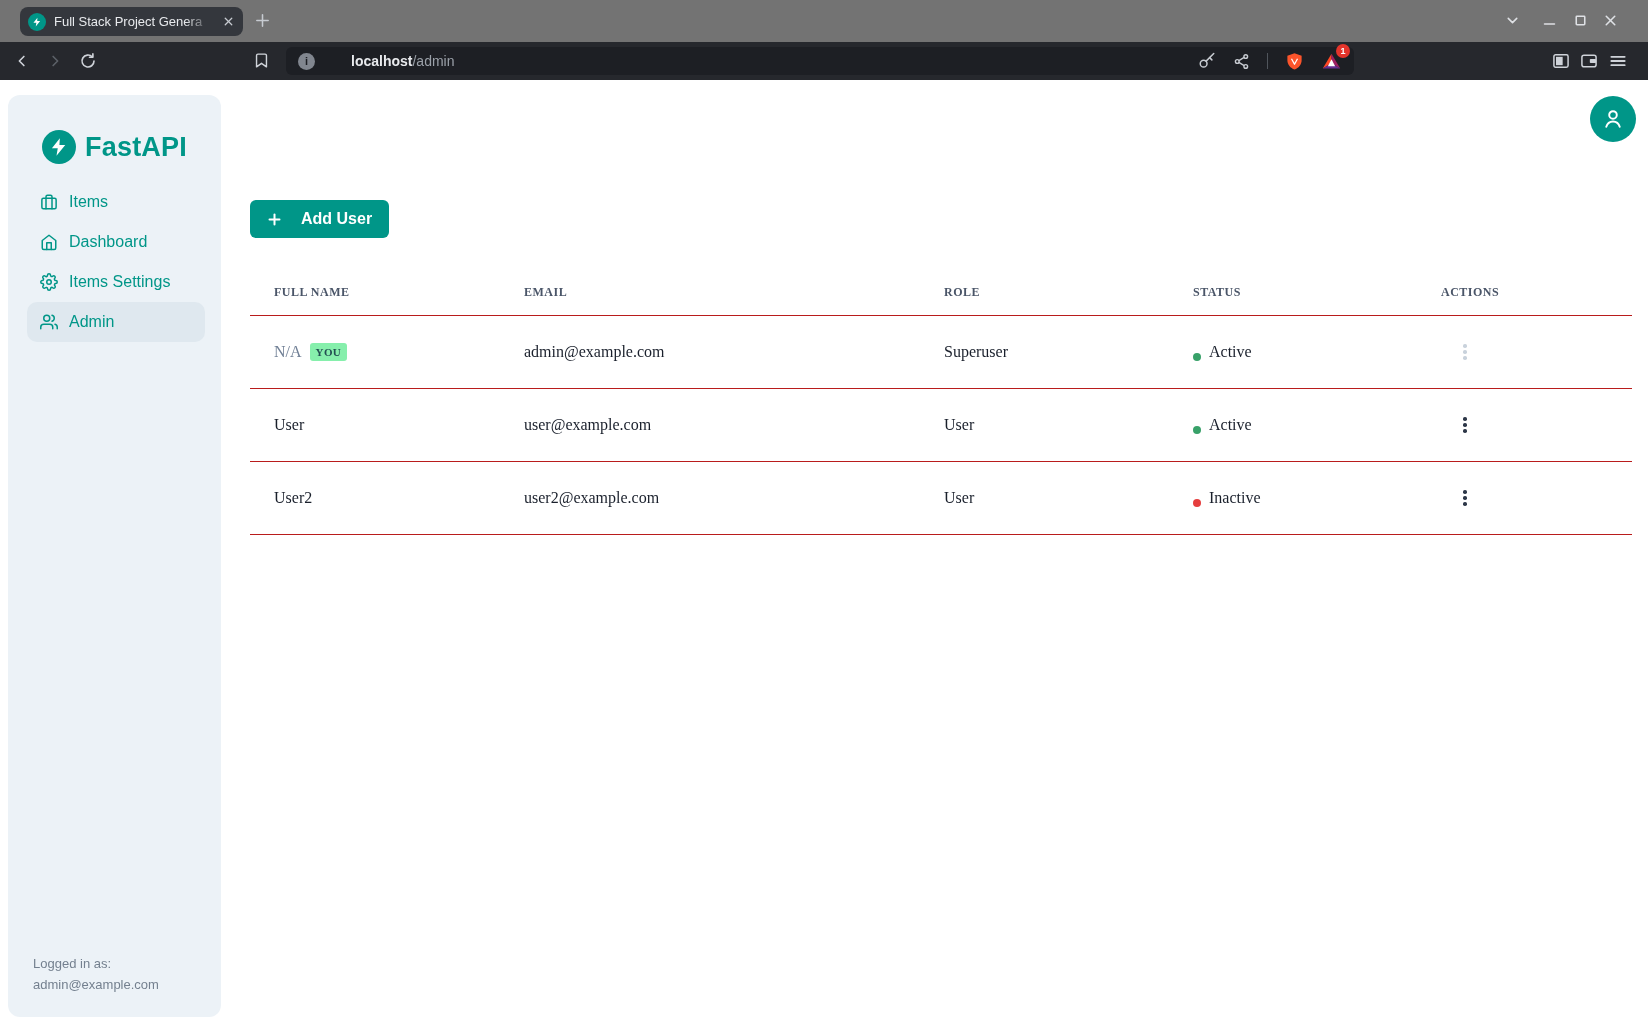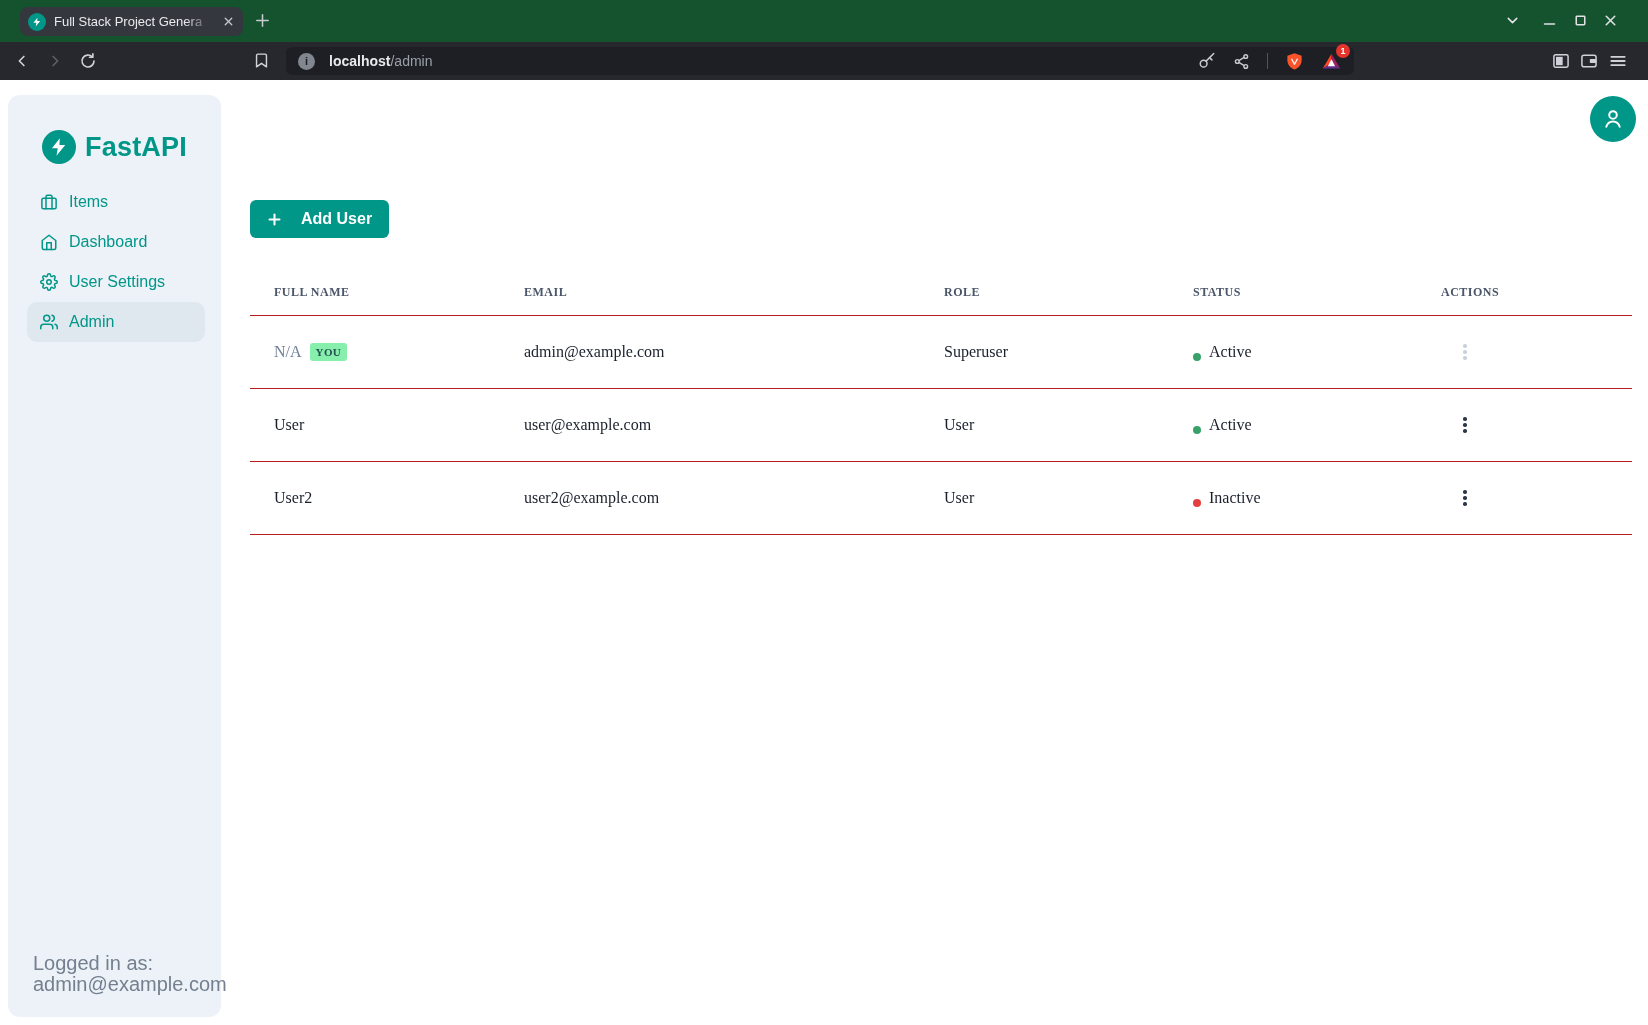--- a/index.html
+++ b/index.html
@@ -5,21 +5,21 @@
   * { box-sizing: border-box; margin: 0; padding: 0; }
   html, body { width: 1648px; height: 1025px; overflow: hidden; }
   body {
     font-family: "Liberation Sans", sans-serif;
     background: #17181B;
     position: relative;
   }
   svg { display: block; }
 
   
-  .tabstrip { position: absolute; left: 0; top: 0; width: 1648px; height: 42px; background: #14532d; }
+  .tabstrip { position: absolute; left: 0; top: 0; width: 1648px; height: 42px; background: #737373; }
   .tab {
     position: absolute; left: 20px; top: 7px; width: 223px; height: 29px;
     background: #34373D; border-radius: 8px; display: flex; align-items: center;
     padding: 0 8px; gap: 8px;
   }
   .favicon { width: 18px; height: 18px; border-radius: 50%; background: #009688;
     display: flex; align-items: center; justify-content: center; flex: 0 0 auto; }
   .tab-title {
     color: #E8EAED; font-size: 13px; white-space: nowrap; overflow: hidden;
     flex: 1 1 auto;
@@ -43,21 +43,21 @@
   .ico-bookmark { left: 253px; }
   .urlbar {
     position: absolute; left: 286px; top: 5px; width: 1068px; height: 28px;
     background: #1D1F24; border-radius: 6px; display: flex; align-items: center;
     padding: 0 12px;
   }
   .info-badge { width: 17px; height: 17px; border-radius: 50%; background: #81868F;
     color: #1D1F24; font-size: 11px; font-weight: 700; display: flex;
     align-items: center; justify-content: center; flex: 0 0 auto; }
   .url-text { margin-left: 14px; font-size: 14px; white-space: nowrap; }
-  .url-host { color: #E8EAED; font-weight: 700; }
+  .url-host { color: #E8EAED; font-weight: 700; margin-left: 22px; }
   .url-path { color: #9AA0A8; }
   .url-right { margin-left: auto; display: flex; align-items: center; gap: 17px; color: #C7CBD1; }
   .url-divider { width: 1px; height: 16px; background: #50555C; }
   .bat-wrap { position: relative; }
   .bat-badge {
     position: absolute; top: -7px; right: -8px; min-width: 14px; height: 14px;
     background: #E5342B; border-radius: 7px; color: #fff; font-size: 9px;
     font-weight: 700; display: flex; align-items: center; justify-content: center;
     padding: 0 3px;
   }
@@ -79,21 +79,21 @@
   .logo-circle { width: 34px; height: 34px; border-radius: 50%; background: #009688;
     display: flex; align-items: center; justify-content: center; }
   .logo-text { color: #009688; font-size: 27px; font-weight: 600; letter-spacing: 0.2px; }
   .nav { position: absolute; left: 19px; top: 87px; width: 178px; }
   .nav-item {
     height: 40px; border-radius: 10px; display: flex; align-items: center;
     padding-left: 13px; gap: 11px; color: #009688; font-size: 16px; cursor: pointer;
   }
   .nav-item.active { background: #DFE8EF; }
   .side-footer { position: absolute; left: 25px; bottom: 22px; color: #74808F;
-    font-size: 20px; line-height: 21px; }
+    font-size: 13px; line-height: 21px; }
 
   
   .avatar-btn {
     position: absolute; left: 1590px; top: 16px; width: 46px; height: 46px;
     border-radius: 50%; background: #009688; border: none; cursor: pointer;
     display: flex; align-items: center; justify-content: center;
   }
 
   
   .page-title { position: absolute; left: 250px; top: 46px; font-size: 30px;
@@ -292,21 +292,21 @@
         </span>
         <span>Dashboard</span>
       </div>
       <div class="nav-item">
         <span>
           <svg width="18" height="18" viewBox="0 0 24 24" stroke="currentColor" stroke-width="2" fill="none" stroke-linecap="round" stroke-linejoin="round">
               <circle cx="12" cy="12" r="3"></circle>
               <path d="M19.4 15a1.65 1.65 0 0 0 .33 1.82l.06.06a2 2 0 0 1 0 2.83 2 2 0 0 1-2.83 0l-.06-.06a1.65 1.65 0 0 0-1.82-.33 1.65 1.65 0 0 0-1 1.51V21a2 2 0 0 1-2 2 2 2 0 0 1-2-2v-.09A1.65 1.65 0 0 0 9 19.4a1.65 1.65 0 0 0-1.82.33l-.06.06a2 2 0 0 1-2.83 0 2 2 0 0 1 0-2.83l.06-.06a1.65 1.65 0 0 0 .33-1.82 1.65 1.65 0 0 0-1.51-1H3a2 2 0 0 1-2-2 2 2 0 0 1 2-2h.09A1.65 1.65 0 0 0 4.6 9a1.65 1.65 0 0 0-.33-1.82l-.06-.06a2 2 0 0 1 0-2.83 2 2 0 0 1 2.83 0l.06.06a1.65 1.65 0 0 0 1.82.33H9a1.65 1.65 0 0 0 1-1.51V3a2 2 0 0 1 2-2 2 2 0 0 1 2 2v.09a1.65 1.65 0 0 0 1 1.51 1.65 1.65 0 0 0 1.82-.33l.06-.06a2 2 0 0 1 2.83 0 2 2 0 0 1 0 2.83l-.06.06a1.65 1.65 0 0 0-.33 1.82V9a1.65 1.65 0 0 0 1.51 1H21a2 2 0 0 1 2 2 2 2 0 0 1-2 2h-.09a1.65 1.65 0 0 0-1.51 1z"></path>
             </svg>
         </span>
-        <span>User Settings</span>
+        <span>Items Settings</span>
       </div>
       <div class="nav-item active">
         <span>
           <svg width="18" height="18" viewBox="0 0 24 24" stroke="currentColor" stroke-width="2" fill="none" stroke-linecap="round" stroke-linejoin="round">
               <path d="M17 21v-2a4 4 0 0 0-4-4H5a4 4 0 0 0-4 4v2"></path>
               <circle cx="9" cy="7" r="4"></circle>
               <path d="M23 21v-2a4 4 0 0 0-3-3.87"></path>
               <path d="M16 3.13a4 4 0 0 1 0 7.75"></path>
             </svg>
         </span>

